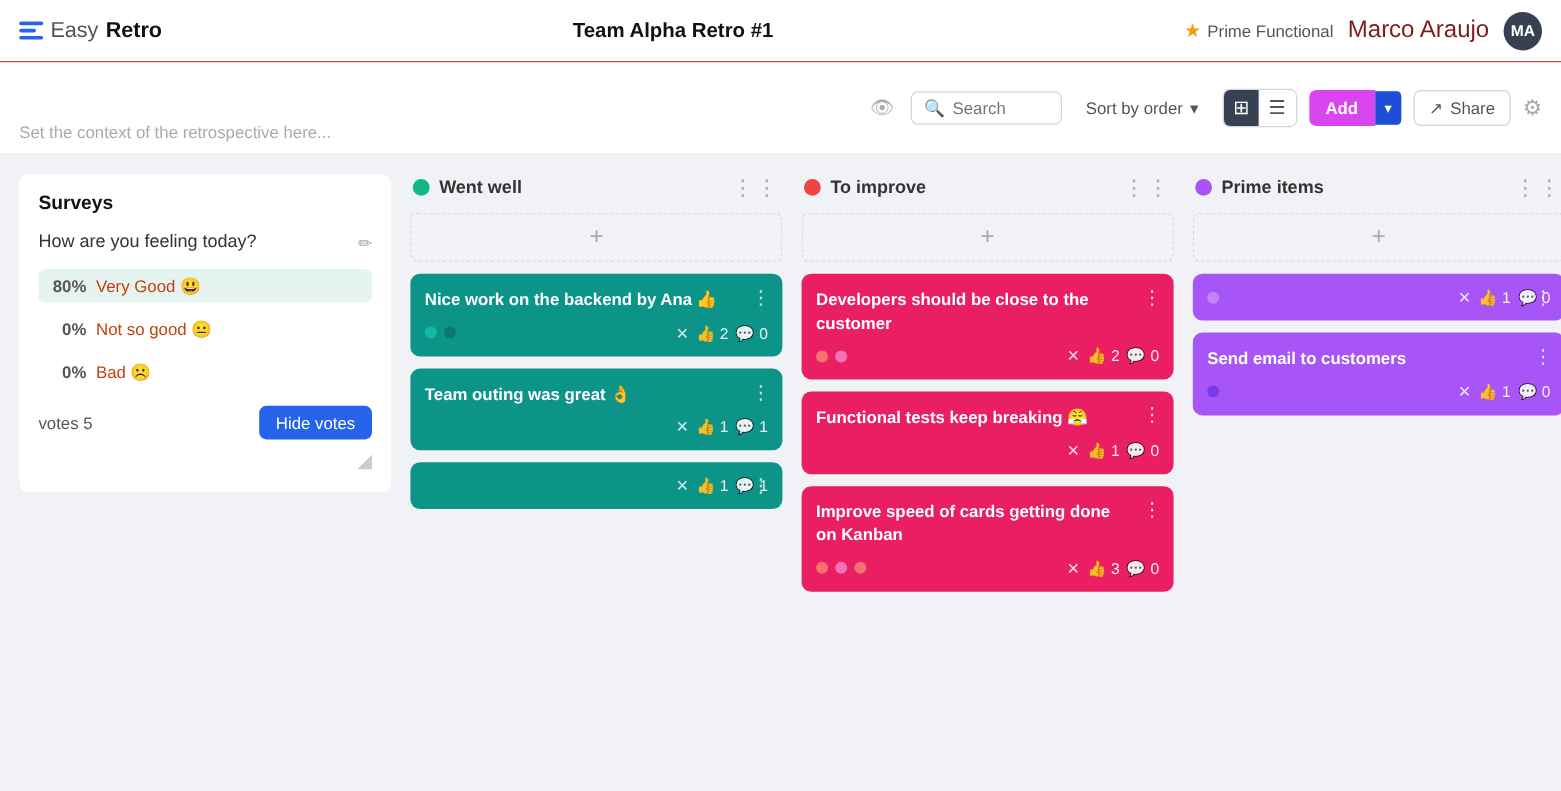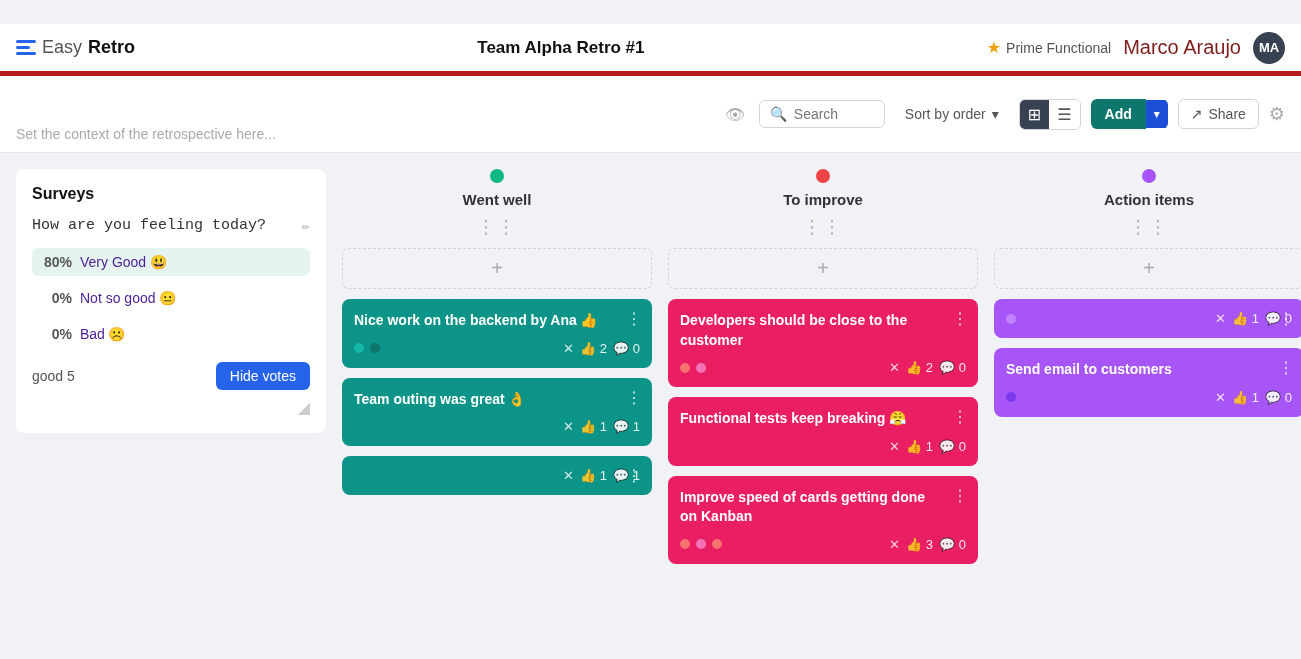--- a/index.html
+++ b/index.html
@@ -2,22 +2,21 @@
 <html><head>
   <meta charset="utf-8">
   <style>
     * { box-sizing: border-box; margin: 0; padding: 0; }
     body { font-family: -apple-system, BlinkMacSystemFont, 'Segoe UI', sans-serif; background: #f0f2f5; color: #333; height: 659px; overflow: hidden; }
 
     
     .header {
       display: flex; align-items: center; justify-content: space-between;
       background: #fff; height: 52px; padding: 0 16px;
-      border-bottom: 5px solid #b91c1c;
-      margin-top: 24px;
+      border-bottom: 1px solid #b91c1c;
     }
     .logo { display: flex; align-items: center; gap: 6px; font-size: 18px; font-weight: 600; }
     .logo-icon { display: flex; flex-direction: column; gap: 3px; }
     .logo-icon span { display: block; height: 3px; border-radius: 2px; }
     .logo-icon span:nth-child(1) { width: 20px; background: #2563eb; }
     .logo-icon span:nth-child(2) { width: 14px; background: #2563eb; }
     .logo-icon span:nth-child(3) { width: 20px; background: #2563eb; }
     .logo-easy { font-weight: 400; color: #555; }
     .logo-retro { font-weight: 700; color: #111; }
     .header-title { font-size: 17px; font-weight: 600; color: #111; }
@@ -43,52 +42,52 @@
       display: flex; align-items: center; gap: 6px; padding: 6px 10px;
       font-size: 14px; color: #555; cursor: pointer; border-radius: 6px;
       border: none; background: transparent;
     }
     .view-btns { display: flex; border: 1px solid #d1d5db; border-radius: 6px; overflow: hidden; }
     .view-btn { padding: 5px 8px; cursor: pointer; background: #fff; border: none; color: #555; font-size: 16px; }
     .view-btn.active { background: #374151; color: #fff; }
     .add-btn {
       display: flex; align-items: center; gap: 0; border-radius: 6px; overflow: hidden;
     }
-    .add-main { background: #0f766e; color: #fff; border: none; padding: 7px 14px; font-size: 14px; font-weight: 600; cursor: pointer; }
+    .add-main { background: #d946ef; color: #fff; border: none; padding: 7px 14px; font-size: 14px; font-weight: 600; cursor: pointer; }
     .add-arrow { background: #1d4ed8; color: #fff; border: none; padding: 7px 8px; font-size: 12px; cursor: pointer; }
     .share-btn {
       display: flex; align-items: center; gap: 6px; border: 1px solid #d1d5db;
       border-radius: 6px; padding: 6px 12px; font-size: 14px; color: #555; cursor: pointer; background: #fff;
     }
     .settings-icon { color: #aaa; cursor: pointer; font-size: 18px; }
 
     
     .board { display: flex; gap: 0; padding: 16px; overflow-x: auto; height: calc(659px - 108px); }
     
     
     .survey-panel {
       background: #fff; border-radius: 8px; width: 310px; min-width: 310px;
       padding: 16px; margin-right: 16px; height: fit-content;
     }
     .survey-title { font-size: 16px; font-weight: 700; margin-bottom: 14px; color: #111; }
-    .survey-question { display: flex; align-items: center; justify-content: space-between; font-size: 15px; font-weight: 500; margin-bottom: 14px; font-family: Liberation Mono, monospace; }
+    .survey-question { display: flex; align-items: center; justify-content: space-between; font-size: 15px; font-weight: 500; margin-bottom: 14px; }
     .edit-icon { color: #aaa; cursor: pointer; font-size: 14px; }
     .survey-bar { display: flex; align-items: center; gap: 8px; margin-bottom: 8px; padding: 6px 10px; border-radius: 6px; }
     .survey-bar.highlight { background: #e6f4f1; }
     .bar-pct { font-size: 14px; font-weight: 700; color: #555; min-width: 30px; text-align: right; }
-    .bar-label { font-size: 14px; color: #4c1d95; }
+    .bar-label { font-size: 14px; color: #c2410c; }
     .survey-footer { display: flex; align-items: center; justify-content: space-between; margin-top: 14px; }
     .votes-count { font-size: 14px; color: #555; }
     .hide-votes-btn { background: #2563eb; color: #fff; border: none; border-radius: 6px; padding: 6px 14px; font-size: 14px; cursor: pointer; font-weight: 500; }
     .resize-handle { text-align: right; color: #ccc; margin-top: 8px; }
 
     
     .columns { display: flex; gap: 16px; flex: 1; }
     .column { width: 310px; min-width: 310px; }
-    .col-header { display: flex; align-items: center; gap: 8px; margin-bottom: 10px; padding: 0 2px; flex-direction: column; }
+    .col-header { display: flex; align-items: center; gap: 8px; margin-bottom: 10px; padding: 0 2px; }
     .col-dot { width: 14px; height: 14px; border-radius: 50%; }
     .col-dot.green { background: #10b981; }
     .col-dot.red { background: #ef4444; }
     .col-dot.purple { background: #a855f7; }
     .col-title { font-size: 15px; font-weight: 700; flex: 1; }
     .col-menu { color: #aaa; cursor: pointer; font-size: 18px; letter-spacing: 2px; }
     .add-card-btn {
       width: 100%; border: 1px dashed #d1d5db; border-radius: 6px; padding: 8px;
       text-align: center; color: #aaa; font-size: 20px; cursor: pointer; background: transparent; margin-bottom: 10px;
     }
@@ -178,21 +177,21 @@
     <div class="survey-bar">
       <span class="bar-pct">0%</span>
       <span class="bar-label">Not so good 😐</span>
     </div>
     <div class="survey-bar">
       <span class="bar-pct">0%</span>
       <span class="bar-label">Bad ☹️</span>
     </div>
     <div class="survey-footer">
       <span class="votes-count">
-        <span>good</span>&nbsp;<span>5</span>
+        <span>votes</span>&nbsp;<span>5</span>
       </span>
       <button class="hide-votes-btn">Hide votes</button>
     </div>
     <div class="resize-handle">◢</div>
   </div>
 
   <div class="columns">
 
     <div class="column">
       <div class="col-header">
@@ -280,21 +279,21 @@
           <span class="card-x">✕</span>
           <span class="card-like">👍 3</span>
           <span class="card-comment">💬 0</span>
         </div>
       </div>
     </div>
 
     <div class="column">
       <div class="col-header">
         <div class="col-dot purple"></div>
-        <span class="col-title">Action items</span>
+        <span class="col-title">Prime items</span>
         <span class="col-menu">⋮⋮</span>
       </div>
       <button class="add-card-btn">+</button>
 
       <div class="card purple">
         <span class="card-menu">⋮</span>
         <div class="card-footer">
           <div class="card-dot dot-purple"></div>
           <span class="spacer"></span>
           <span class="card-x">✕</span>

